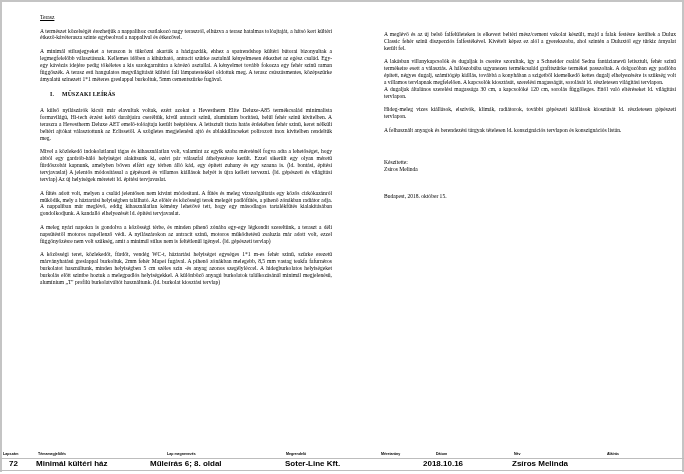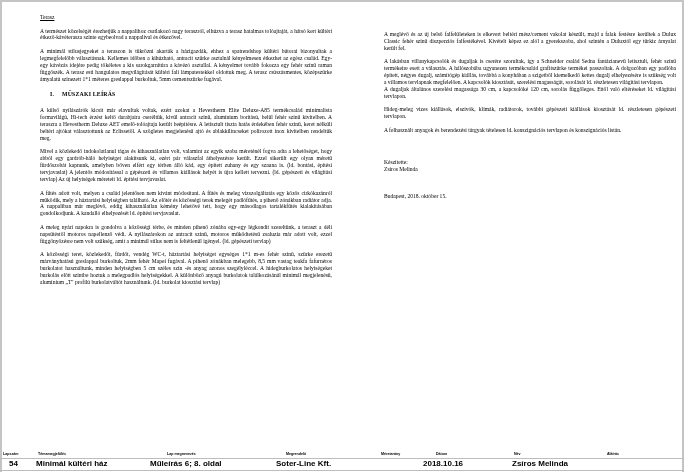--- a/index.html
+++ b/index.html
@@ -65,30 +65,30 @@
   <div>Zsíros Melinda</div>
   <div class="date-gap"></div>
   <div>Budapest, 2018. október 15.</div>
 </div>
 
 <div class="title-block">
   <div class="tb-line-top"></div>
   <div class="tb-line-bot"></div>
 
   <span class="tb-label" style="left:3px">Lapszám</span>
-  <span class="tb-value" style="left:9px">54</span>
+  <span class="tb-value" style="left:9px">72</span>
 
   <span class="tb-label" style="left:38px">Témamegjelölés</span>
   <span class="tb-value" style="left:36px">Minimál kültéri ház</span>
 
   <span class="tb-label" style="left:167px">Lap megnevezés</span>
   <span class="tb-value" style="left:150px">Műleírás 6; 8. oldal</span>
 
   <span class="tb-label" style="left:286px">Megrendelő</span>
-  <span class="tb-value" style="left:276px">Soter-Line Kft.</span>
+  <span class="tb-value" style="left:285px">Soter-Line Kft.</span>
 
   <span class="tb-label" style="left:381px">Méretarány</span>
   <span class="tb-value" style="left:381px"></span>
 
   <span class="tb-label" style="left:436px">Dátum</span>
   <span class="tb-value" style="left:423px">2018.10.16</span>
 
   <span class="tb-label" style="left:514px">Név</span>
   <span class="tb-value" style="left:512px">Zsíros Melinda</span>
 

